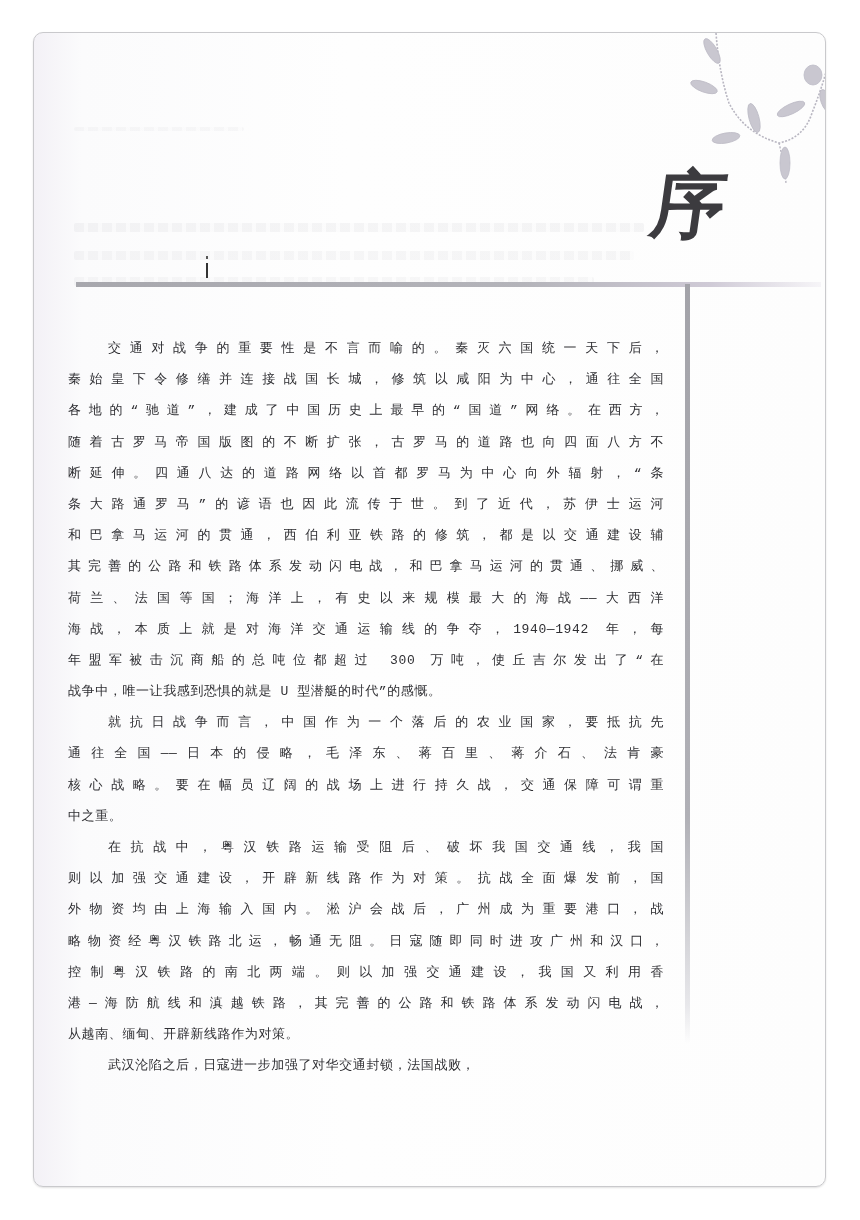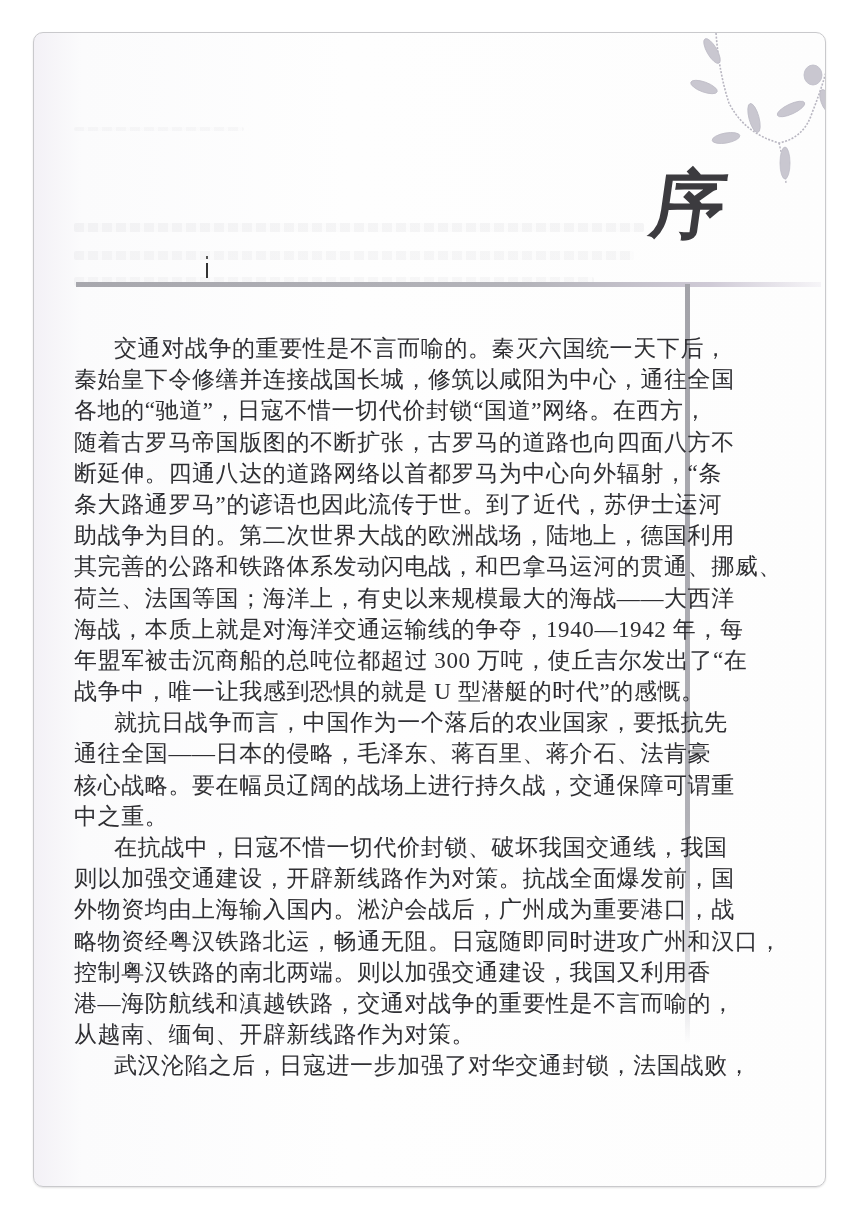--- a/index.html
+++ b/index.html
@@ -71,27 +71,27 @@
     .tick-mark {
       position: absolute;
       left: 172px;
       top: 223px;
       width: 2px;
       height: 22px;
       background: linear-gradient(180deg, #555 0 3px, transparent 3px 7px, #333 7px 22px);
     }
     .body-text {
       position: absolute;
-      left: 40px;
+      left: 34px;
       top: 300px;
       width: 596px;
-      font-size: 23px;
+      font-size: 13px;
       line-height: 31.2px;
       color: #2f2f33;
-      font-family: Liberation Serif, serif;
+      font-family: Liberation Mono, monospace;
     }
     .line {
       display: block;
       white-space: nowrap;
       height: 31.2px;
       text-align: justify;
       text-align-last: justify;
       letter-spacing: 0.6px;
     }
     .line.indent {
@@ -131,39 +131,39 @@
 
   <div class="tick-mark"></div>
 
   <div class="h-rule"></div>
   <div class="v-rule"></div>
 
   <div class="body-text">
 
     <span class="line indent">交通对战争的重要性是不言而喻的。秦灭六国统一天下后，</span>
     <span class="line">秦始皇下令修缮并连接战国长城，修筑以咸阳为中心，通往全国</span>
-    <span class="line">各地的“驰道”，日寇不惜一切代价封锁“国道”网络。在西方，</span>
+    <span class="line">各地的“驰道”，建成了中国历史上最早的“国道”网络。在西方，</span>
     <span class="line">随着古罗马帝国版图的不断扩张，古罗马的道路也向四面八方不</span>
     <span class="line">断延伸。四通八达的道路网络以首都罗马为中心向外辐射，“条</span>
     <span class="line">条大路通罗马”的谚语也因此流传于世。到了近代，苏伊士运河</span>
-    <span class="line">助战争为目的。第二次世界大战的欧洲战场，陆地上，德国利用</span>
+    <span class="line">和巴拿马运河的贯通，西伯利亚铁路的修筑，都是以交通建设辅</span>
     <span class="line">其完善的公路和铁路体系发动闪电战，和巴拿马运河的贯通、挪威、</span>
     <span class="line">荷兰、法国等国；海洋上，有史以来规模最大的海战——大西洋</span>
     <span class="line">海战，本质上就是对海洋交通运输线的争夺，1940—1942 年，每</span>
     <span class="line">年盟军被击沉商船的总吨位都超过 300 万吨，使丘吉尔发出了“在</span>
     <span class="line last">战争中，唯一让我感到恐惧的就是 U 型潜艇的时代”的感慨。</span>
 
     <span class="line indent">就抗日战争而言，中国作为一个落后的农业国家，要抵抗先</span>
     <span class="line">通往全国——日本的侵略，毛泽东、蒋百里、蒋介石、法肯豪</span>
     <span class="line">核心战略。要在幅员辽阔的战场上进行持久战，交通保障可谓重</span>
     <span class="line last">中之重。</span>
 
-    <span class="line indent">在抗战中，日寇不惜一切代价封锁、破坏我国交通线，我国</span>
+    <span class="line indent">在抗战中，粤汉铁路运输受阻后、破坏我国交通线，我国</span>
     <span class="line">则以加强交通建设，开辟新线路作为对策。抗战全面爆发前，国</span>
     <span class="line">外物资均由上海输入国内。淞沪会战后，广州成为重要港口，战</span>
     <span class="line">略物资经粤汉铁路北运，畅通无阻。日寇随即同时进攻广州和汉口，</span>
     <span class="line">控制粤汉铁路的南北两端。则以加强交通建设，我国又利用香</span>
-    <span class="line">港—海防航线和滇越铁路，交通对战争的重要性是不言而喻的，</span>
+    <span class="line">港—海防航线和滇越铁路，其完善的公路和铁路体系发动闪电战，</span>
     <span class="line last">从越南、缅甸、开辟新线路作为对策。</span>
 
     <span class="line indent last">武汉沦陷之后，日寇进一步加强了对华交通封锁，法国战败，</span>
   </div>
 </div>
 
 </body></html>

